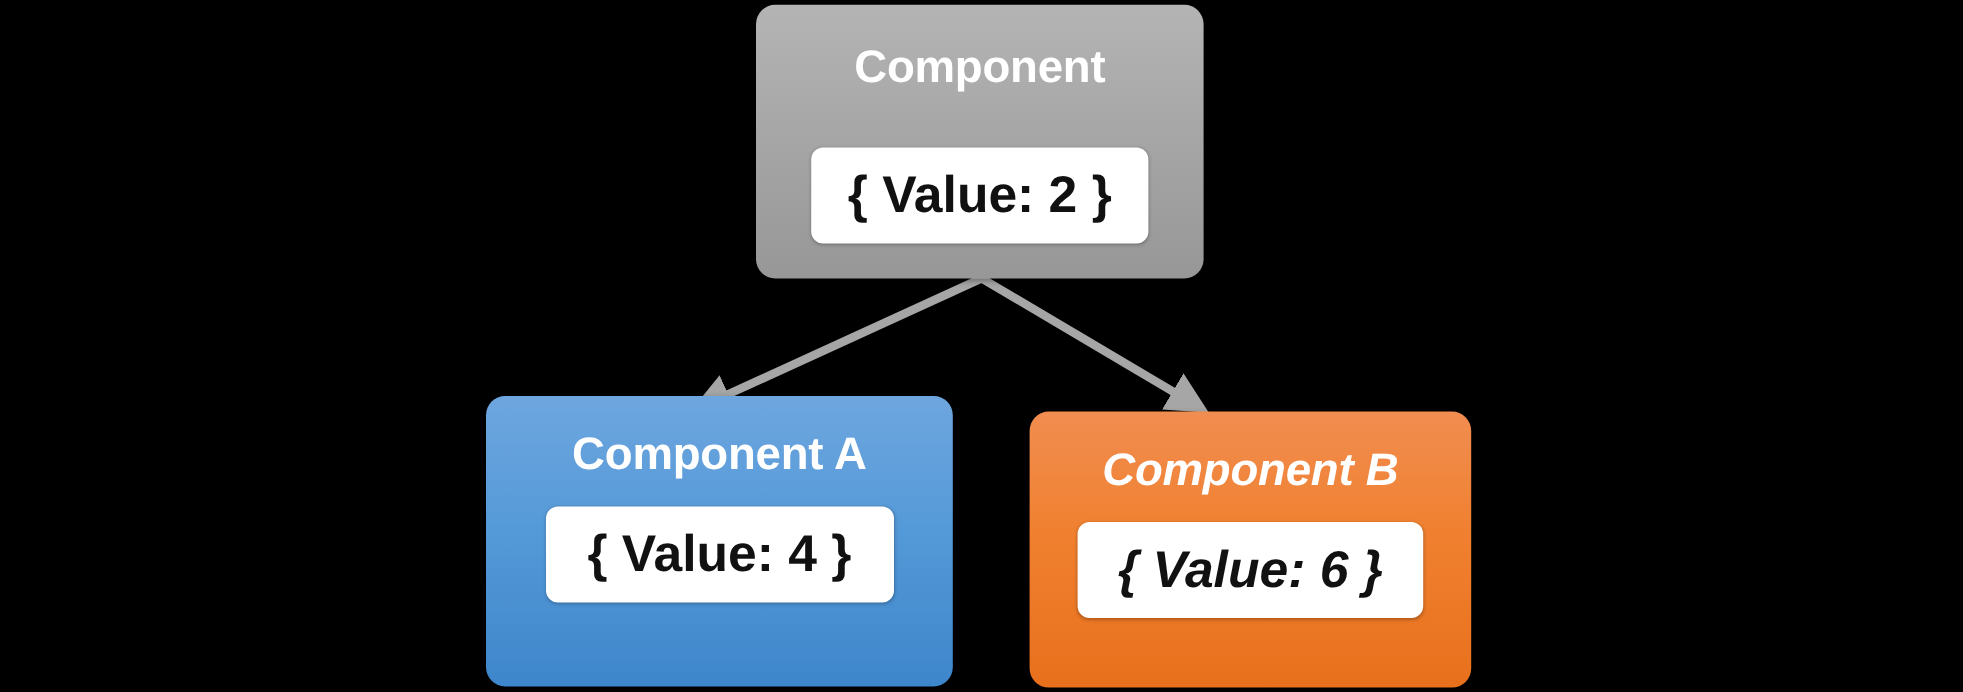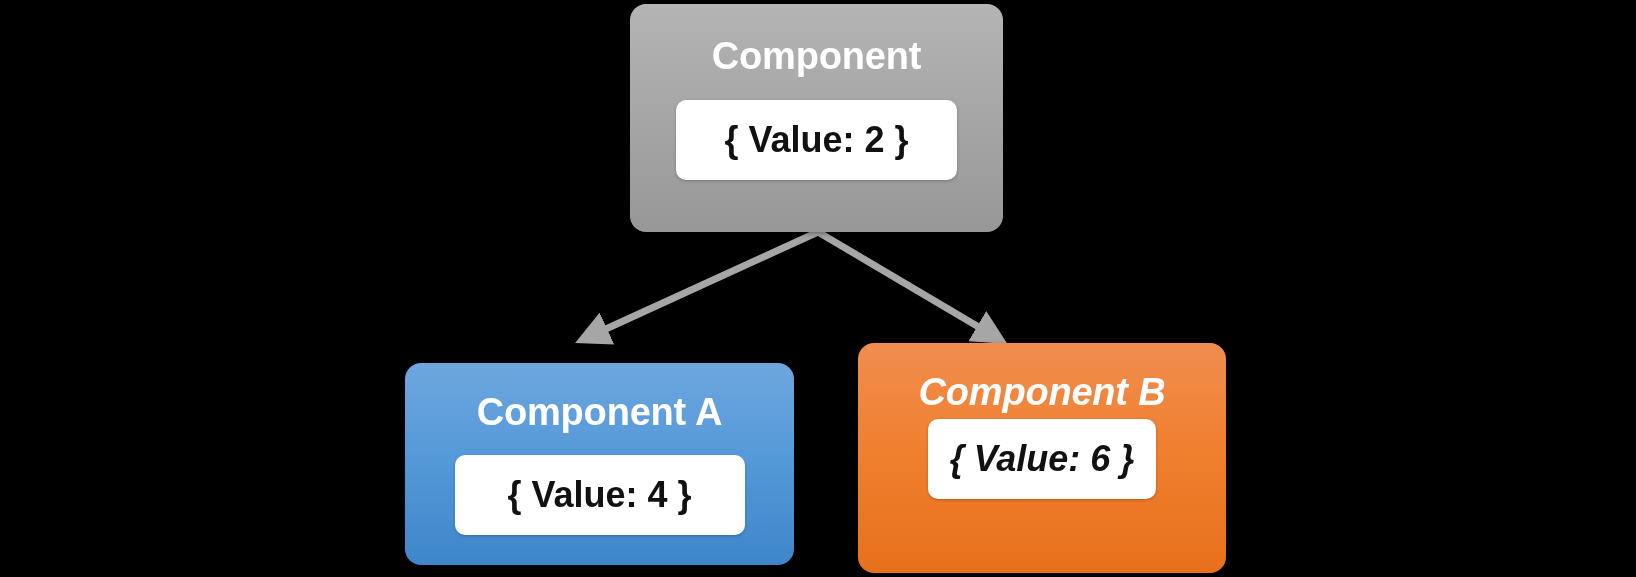--- a/index.html
+++ b/index.html
@@ -45,46 +45,47 @@
     background: #ffffff;
     border-radius: 10px;
     display: flex;
     align-items: center;
     justify-content: center;
     box-shadow: 0 1px 3px rgba(0,0,0,0.25);
   }
   .value-text {
     color: #111111;
     font-weight: bold;
-    font-size: 36px;
+    font-size: 43px;
     line-height: 1.0;
     white-space: nowrap;
   }
 
   
   #node-root {
     left: 630px;
     top: 4px;
     width: 373px;
     height: 228px;
     background: linear-gradient(180deg, #b4b4b4 0%, #a7a7a7 45%, #979797 100%);
+    gap: 23px;
   }
   #node-root .node-title { margin-top: 33px; }
   #node-root .value-box {
     margin-top: 25px;
     width: 281px;
     height: 80px;
   }
 
   
   #node-a {
     left: 405px;
-    top: 363px;
+    top: 330px;
     width: 389px;
-    height: 202px;
+    height: 242px;
     background: linear-gradient(180deg, #6ea6df 0%, #559ad8 45%, #3e86cb 100%);
   }
   #node-a .node-title { margin-top: 30px; }
   #node-a .value-box {
     margin-top: 24px;
     width: 290px;
     height: 80px;
     text-align: center;
   }
 
@@ -92,22 +93,22 @@
   #node-b {
     left: 858px;
     top: 343px;
     width: 368px;
     height: 230px;
     background: linear-gradient(180deg, #f18d50 0%, #f0802f 45%, #e8701c 100%);
     font-style: italic;
   }
   #node-b .node-title { margin-top: 30px; }
   #node-b .value-box {
-    margin-top: 8px;
-    width: 228px;
+    margin-top: 24px;
+    width: 288px;
     height: 80px;
     text-align: center;
   }
 </style>
 </head>
 <body>
 
 <div id="canvas">
 
   <svg class="edges-layer" viewBox="0 0 1636 577" width="1636" height="577" xmlns="http://www.w3.org/2000/svg">

